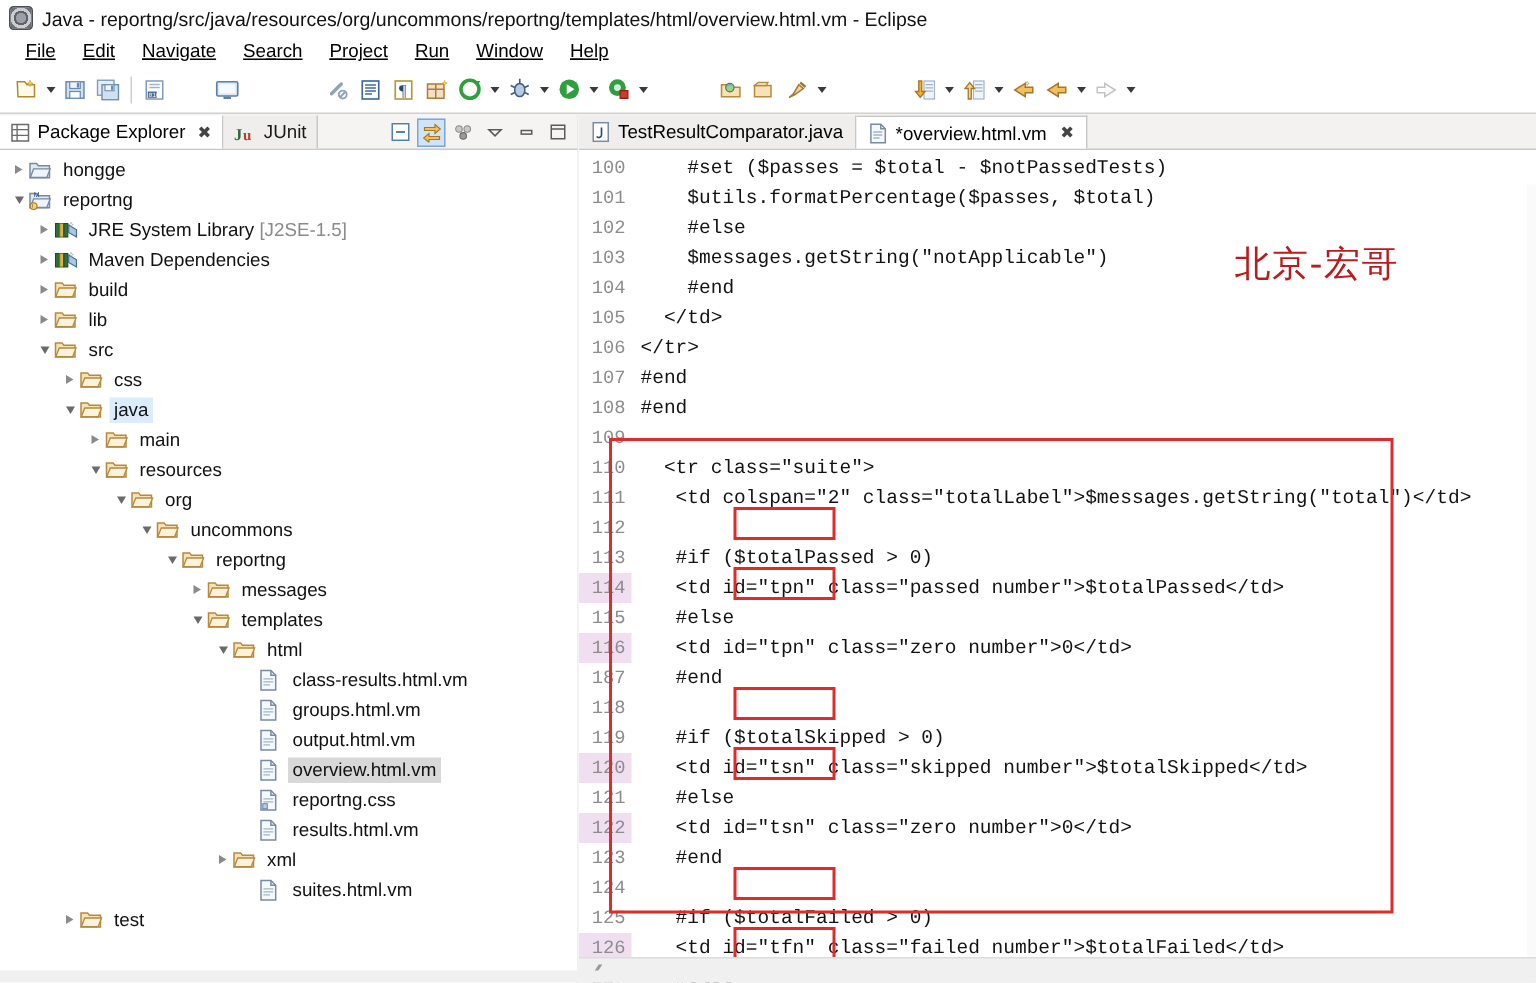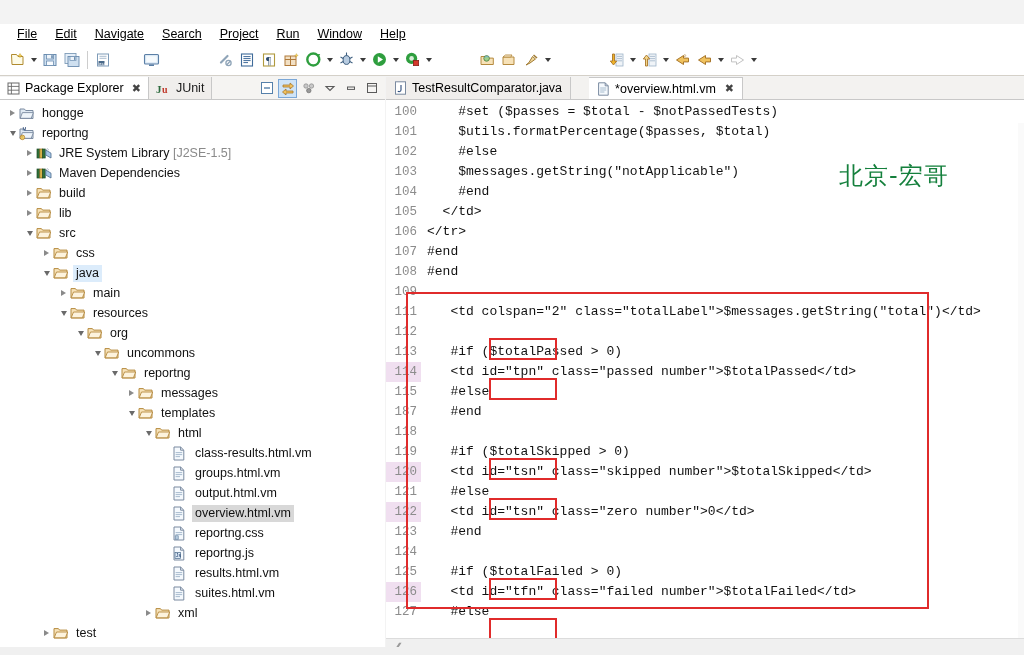--- a/index.html
+++ b/index.html
@@ -121,21 +121,21 @@
   }
   .ed-tabrow {
     position:absolute; left:0; top:0; width:638px; height:23px;
     background:#f3f2f0; border-bottom:1px solid #c8c8c8; display:flex; align-items:stretch;
   }
   .ed-tab {
     display:flex; align-items:center; gap:5px; padding:0 8px;
     font-size:12.5px; color:#000; border-right:1px solid #c8c8c8; cursor:default;
   }
   .ed-tab.inactive { background:#f0eeec; }
-  .ed-tab.active { background:#ffffff; border-top:1px solid #c8c8c8;margin-left:18px; }
+  .ed-tab.active { background:#ffffff; border-top:1px solid #c8c8c8; }
   .ed-tab .close-x { font-size:11px; color:#444; margin-left:4px; }
 
   .code-wrap {
     position:absolute; left:0; top:23px; width:638px; height:555px;
     background:#ffffff; overflow:hidden;
   }
   .gutter-bg {
     position:absolute; left:0; top:0; width:35px; height:100%;
     background:#ffffff; border-right:1px solid #ffffff;
   }
@@ -171,20 +171,24 @@
   }
   .bottom-strip {
     position:absolute; left:0; bottom:0; width:1024px; height:8px; background:#f0f0f0;
   }
 </style>
 </head>
 <body>
 
 <div id="app">
 
+  <div class="titlebar">
+    <div class="title-icon"></div>
+    <div class="title-text">Java - reportng/src/java/resources/org/uncommons/reportng/templates/html/overview.html.vm - Eclipse</div>
+  </div>
 
   <div class="menubar">
     <div class="menu-item"><u>F</u>ile</div>
     <div class="menu-item"><u>E</u>dit</div>
     <div class="menu-item"><u>N</u>avigate</div>
     <div class="menu-item">Se<u>a</u>rch</div>
     <div class="menu-item"><u>P</u>roject</div>
     <div class="menu-item"><u>R</u>un</div>
     <div class="menu-item"><u>W</u>indow</div>
     <div class="menu-item"><u>H</u>elp</div>
@@ -712,64 +716,51 @@
           </div>
           <div class="tlabel">reportng.css</div>
         </div>
         <div class="trow">
           <div style="width: 159px; flex: 0 0 159px; height: 20px;"></div>
           <div class="twist none"></div>
           <div class="ticon">
             <svg xmlns="http://www.w3.org/2000/svg" width="14" height="15" viewBox="0 0 14 15">
               <path d="M2 1 h6.6 l3.2 3.2 v9.8 h-9.8 z" fill="#f5f9fd" stroke="#7a8aa0" stroke-width="1"></path>
               <path d="M8.6 1 v3.2 h3.2" fill="none" stroke="#7a8aa0" stroke-width="1"></path>
-              <rect x="3" y="6.4" width="5.6" height="6" fill="#dce9f5" stroke="#4a6a8a" stroke-width=".7"></rect>
-              <text x="3.8" y="11.2" font-size="5.2" font-family="Liberation Sans, sans-serif" fill="#1a3a6a">Js</text>
-            </svg>
-          </div>
-          <div class="tlabel">reportng.js</div>
+              <line x1="3.6" y1="6.6" x2="10.2" y2="6.6" stroke="#9fb4c8" stroke-width=".9"></line>
+              <line x1="3.6" y1="8.6" x2="10.2" y2="8.6" stroke="#9fb4c8" stroke-width=".9"></line>
+              <line x1="3.6" y1="10.6" x2="8" y2="10.6" stroke="#9fb4c8" stroke-width=".9"></line>
+            </svg>
+          </div>
+          <div class="tlabel">results.html.vm</div>
+        </div>
+        <div class="trow">
+          <div style="width: 142px; flex: 0 0 142px; height: 20px;"></div>
+          <div class="twist closed"></div>
+          <div class="ticon">
+            <svg xmlns="http://www.w3.org/2000/svg" width="16" height="14" viewBox="0 0 16 14">
+              <path d="M1 12 V2.6 h4.4 l1.2 1.5 h7.4 V12 z" fill="#f7e2b8" stroke="#b58a3e" stroke-width="1"></path>
+              <path d="M1.2 11.8 L3.5 6 h11.2 L12.4 11.8 z" fill="#fdf3dd" stroke="#b58a3e" stroke-width=".9"></path>
+            </svg>
+          </div>
+          <div class="tlabel">xml</div>
         </div>
         <div class="trow">
           <div style="width: 159px; flex: 0 0 159px; height: 20px;"></div>
           <div class="twist none"></div>
           <div class="ticon">
             <svg xmlns="http://www.w3.org/2000/svg" width="14" height="15" viewBox="0 0 14 15">
               <path d="M2 1 h6.6 l3.2 3.2 v9.8 h-9.8 z" fill="#f5f9fd" stroke="#7a8aa0" stroke-width="1"></path>
               <path d="M8.6 1 v3.2 h3.2" fill="none" stroke="#7a8aa0" stroke-width="1"></path>
               <line x1="3.6" y1="6.6" x2="10.2" y2="6.6" stroke="#9fb4c8" stroke-width=".9"></line>
               <line x1="3.6" y1="8.6" x2="10.2" y2="8.6" stroke="#9fb4c8" stroke-width=".9"></line>
               <line x1="3.6" y1="10.6" x2="8" y2="10.6" stroke="#9fb4c8" stroke-width=".9"></line>
             </svg>
           </div>
-          <div class="tlabel">results.html.vm</div>
-        </div>
-        <div class="trow">
-          <div style="width: 159px; flex: 0 0 159px; height: 20px;"></div>
-          <div class="twist none"></div>
-          <div class="ticon">
-            <svg xmlns="http://www.w3.org/2000/svg" width="14" height="15" viewBox="0 0 14 15">
-              <path d="M2 1 h6.6 l3.2 3.2 v9.8 h-9.8 z" fill="#f5f9fd" stroke="#7a8aa0" stroke-width="1"></path>
-              <path d="M8.6 1 v3.2 h3.2" fill="none" stroke="#7a8aa0" stroke-width="1"></path>
-              <line x1="3.6" y1="6.6" x2="10.2" y2="6.6" stroke="#9fb4c8" stroke-width=".9"></line>
-              <line x1="3.6" y1="8.6" x2="10.2" y2="8.6" stroke="#9fb4c8" stroke-width=".9"></line>
-              <line x1="3.6" y1="10.6" x2="8" y2="10.6" stroke="#9fb4c8" stroke-width=".9"></line>
-            </svg>
-          </div>
           <div class="tlabel">suites.html.vm</div>
-        </div>
-        <div class="trow">
-          <div style="width: 142px; flex: 0 0 142px; height: 20px;"></div>
-          <div class="twist closed"></div>
-          <div class="ticon">
-            <svg xmlns="http://www.w3.org/2000/svg" width="16" height="14" viewBox="0 0 16 14">
-              <path d="M1 12 V2.6 h4.4 l1.2 1.5 h7.4 V12 z" fill="#f7e2b8" stroke="#b58a3e" stroke-width="1"></path>
-              <path d="M1.2 11.8 L3.5 6 h11.2 L12.4 11.8 z" fill="#fdf3dd" stroke="#b58a3e" stroke-width=".9"></path>
-            </svg>
-          </div>
-          <div class="tlabel">xml</div>
         </div>
         <div class="trow">
           <div style="width: 40px; flex: 0 0 40px; height: 20px;"></div>
           <div class="twist closed"></div>
           <div class="ticon">
             <svg xmlns="http://www.w3.org/2000/svg" width="16" height="14" viewBox="0 0 16 14">
               <path d="M1 12 V2.6 h4.4 l1.2 1.5 h7.4 V12 z" fill="#f7e2b8" stroke="#b58a3e" stroke-width="1"></path>
               <path d="M1.2 11.8 L3.5 6 h11.2 L12.4 11.8 z" fill="#fdf3dd" stroke="#b58a3e" stroke-width=".9"></path>
             </svg>
           </div>
@@ -841,38 +832,46 @@
           </div>
           <div class="cline">
             <div class="lnum">108</div>
             <div class="ctext">#end</div>
           </div>
           <div class="cline">
             <div class="lnum">109</div>
             <div class="ctext"></div>
           </div>
           <div class="cline">
+            <div class="lnum">110</div>
+            <div class="ctext">  &lt;tr class="suite"&gt;</div>
+          </div>
+          <div class="cline">
             <div class="lnum">111</div>
             <div class="ctext">   &lt;td colspan="2" class="totalLabel"&gt;$messages.getString("total")&lt;/td&gt;</div>
           </div>
           <div class="cline">
             <div class="lnum">112</div>
             <div class="ctext"></div>
           </div>
           <div class="cline">
             <div class="lnum">113</div>
             <div class="ctext">   #if ($totalPassed &gt; 0)</div>
           </div>
           <div class="cline">
             <div class="lnum mark">114</div>
             <div class="ctext">   &lt;td id="tpn" class="passed number"&gt;$totalPassed&lt;/td&gt;</div>
           </div>
           <div class="cline">
             <div class="lnum">115</div>
             <div class="ctext">   #else</div>
+          </div>
+          <div class="cline">
+            <div class="lnum mark">116</div>
+            <div class="ctext">   &lt;td id="tpn" class="zero number"&gt;0&lt;/td&gt;</div>
           </div>
           <div class="cline">
             <div class="lnum">187</div>
             <div class="ctext">   #end</div>
           </div>
           <div class="cline">
             <div class="lnum">118</div>
             <div class="ctext"></div>
           </div>
           <div class="cline">
@@ -916,21 +915,21 @@
       <div id="redboxes">
           <div class="redbox" style="left: 20px; top: 192px; width: 523px; height: 317px; border-color: rgb(224, 43, 43);"></div>
           <div class="redbox" style="left: 103px; top: 238px; width: 68px; height: 22px; border-color: rgb(224, 43, 43);"></div>
           <div class="redbox" style="left: 103px; top: 278px; width: 68px; height: 22px; border-color: rgb(224, 43, 43);"></div>
           <div class="redbox" style="left: 103px; top: 358px; width: 68px; height: 22px; border-color: rgb(224, 43, 43);"></div>
           <div class="redbox" style="left: 103px; top: 398px; width: 68px; height: 22px; border-color: rgb(224, 43, 43);"></div>
           <div class="redbox" style="left: 103px; top: 478px; width: 68px; height: 22px; border-color: rgb(224, 43, 43);"></div>
           <div class="redbox" style="left: 103px; top: 518px; width: 68px; height: 22px; border-color: rgb(224, 43, 43);"></div>
         </div>
 
-      <div class="watermark" id="watermark" style="left: 453px; top: 60px; color: #15803d;">北京-宏哥</div>
+      <div class="watermark" id="watermark" style="left: 437px; top: 60px; color: #b91c1c;">北京-宏哥</div>
 
       <div class="ed-vscroll"></div>
 
       <div class="ed-hscroll">
         <span class="leftarr">❮</span>
       </div>
     </div>
   </div>
 
   <div class="bottom-strip"></div>

